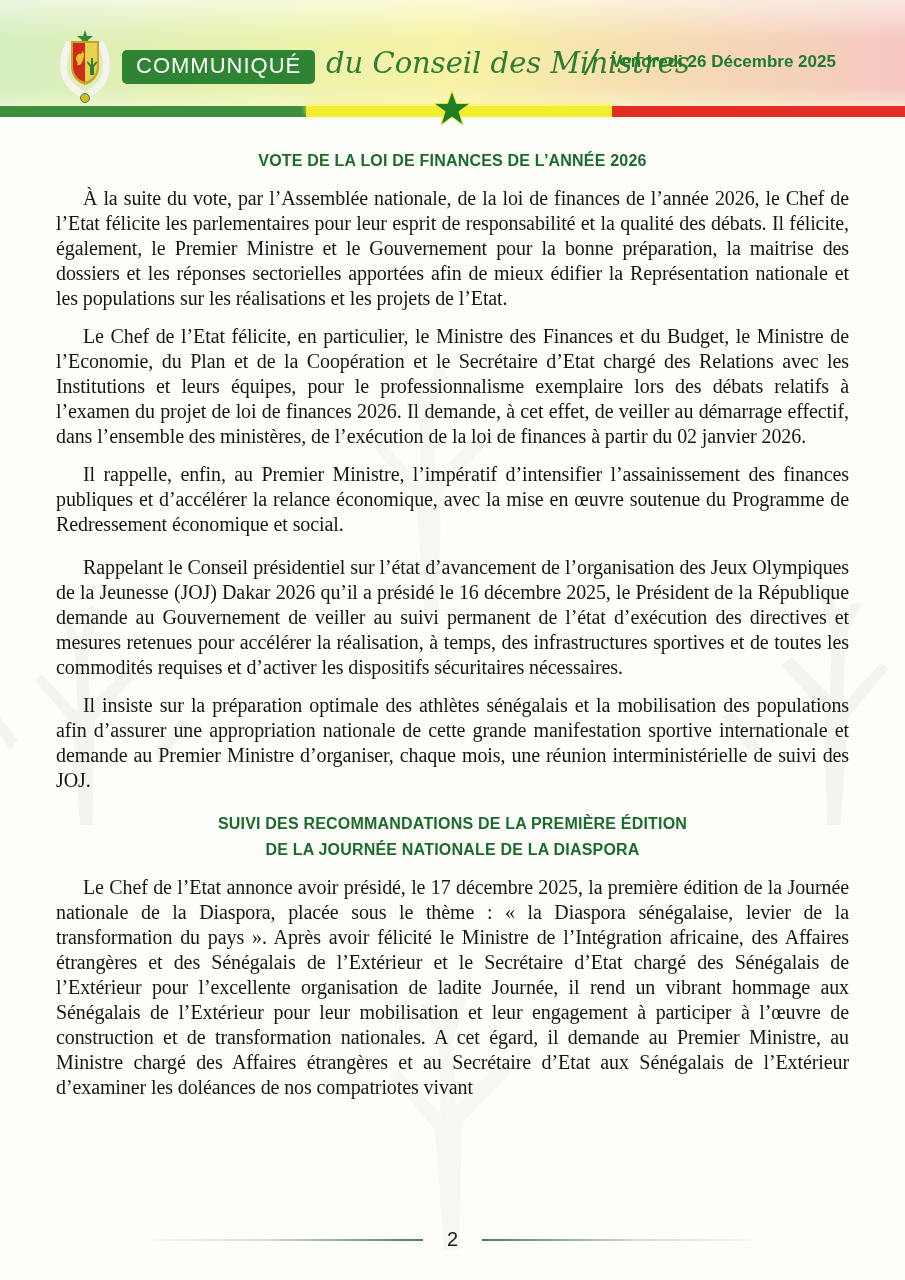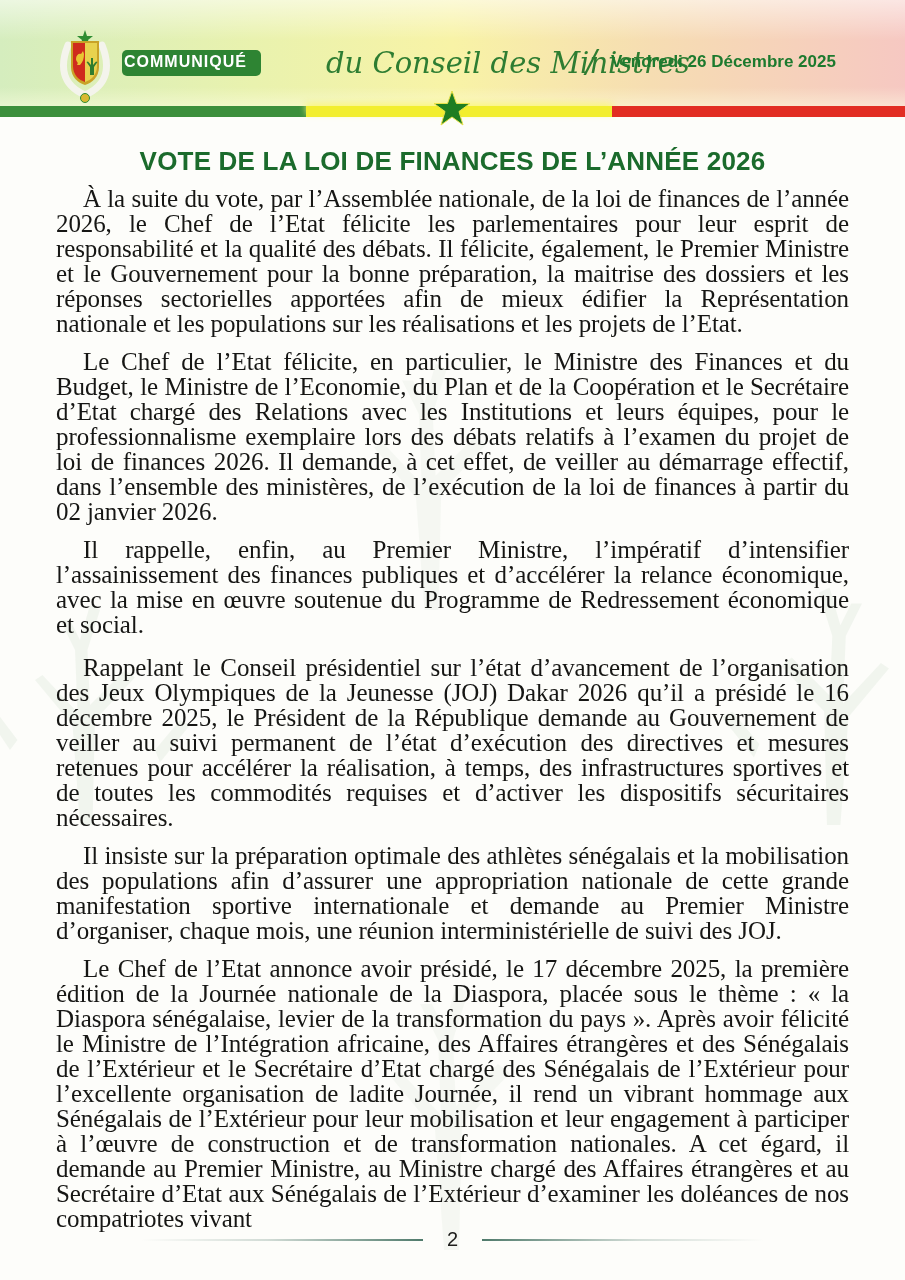--- a/index.html
+++ b/index.html
@@ -15,23 +15,23 @@
     background:linear-gradient(90deg,#d5edbe 0%,#e9f2ae 28%,#f8f3a6 50%,#f6ddb2 72%,#f6c8c2 100%);
   }
   .header::before{
     content:"";position:absolute;inset:0;
     background:linear-gradient(180deg,rgba(255,255,255,.55) 0%,rgba(255,255,255,0) 38%,rgba(255,255,255,0) 82%,rgba(255,255,230,.45) 100%);
   }
   .coat{position:absolute;left:58px;top:29px;width:54px;height:76px;}
   .badge{
     position:absolute;left:122px;top:50px;
     background:#2e8433;color:#ffffff;
-    font-family:"Liberation Sans",sans-serif;font-weight:bold;
-    font-size:16px;letter-spacing:1px;
-    padding:3px 14px 5px 2px;border-radius:5px;
+    font-family:"Liberation Sans",sans-serif;font-weight:normal;
+    font-size:22px;letter-spacing:1px;
+    padding:3px 14px 5px 14px;border-radius:5px;
   }
   .script{
     position:absolute;left:304px;top:46px;
     font-family:"DejaVu Serif",serif;font-style:italic;
     font-size:29px;color:#2e7d32;white-space:nowrap;margin-left:22px;
   }
   .sep{
     position:absolute;left:586px;top:42px;
     font-family:"DejaVu Serif",serif;font-style:italic;
     font-size:32px;color:#2e7d32;
@@ -49,27 +49,27 @@
   .seg.r{width:293px;background:#e22d23;}
   .star{position:absolute;left:433px;top:90px;width:38px;height:38px;}
   
   .wm{position:absolute;pointer-events:none;opacity:.08;color:#6f9f6f;}
   
   main{
     position:absolute;top:128px;left:56px;width:793px;
   }
   h2{
     font-family:"Liberation Sans",sans-serif;font-weight:bold;
-    color:#1b6b2c;font-size:26px;line-height:26px;text-align:center;
+    color:#1b6b2c;font-size:16px;line-height:26px;text-align:center;
     margin:18px 0 12px 0;letter-spacing:.2px;
   }
   h2 span{display:block;}
   main > h2:first-child{margin-top:20px;}
   p{
-    font-size:25px;line-height:25px;text-align:justify;
+    font-size:20px;line-height:25px;text-align:justify;
     text-indent:27px;margin:0 0 13px 0;letter-spacing:-0.1px;
     color:#161614;
   }
   
   footer{
     position:absolute;top:1228px;left:0;width:905px;
     display:flex;align-items:center;justify-content:center;gap:24px;
   }
   .rule{height:2px;width:282px;}
   .rule.left{background:linear-gradient(90deg,rgba(80,120,105,0) 0%,rgba(80,120,105,.25) 45%,#4f7a6b 100%);}
@@ -147,20 +147,24 @@
   </h2>
   <p>À la suite du vote, par l’Assemblée nationale, de la loi de finances de l’année 2026, le Chef de l’Etat félicite les parlementaires pour leur esprit de responsabilité et la qualité des débats. Il félicite, également, le Premier Ministre et le Gouvernement pour la bonne préparation, la maitrise des dossiers et les réponses sectorielles apportées afin de mieux édifier la Représentation nationale et les populations sur les réalisations et les projets de l’Etat.</p>
   <p>Le Chef de l’Etat félicite, en particulier, le Ministre des Finances et du Budget, le Ministre de l’Economie, du Plan et de la Coopération et le Secrétaire d’Etat chargé des Relations avec les Institutions et leurs équipes, pour le professionnalisme exemplaire lors des débats relatifs à l’examen du projet de loi de finances 2026. Il demande, à cet effet, de veiller au démarrage effectif, dans l’ensemble des ministères, de l’exécution de la loi de finances à partir du 02 janvier 2026.</p>
   <p>Il rappelle, enfin, au Premier Ministre, l’impératif d’intensifier l’assainissement des finances publiques et d’accélérer la relance économique, avec la mise en œuvre soutenue du Programme de Redressement économique et social.</p>
 
   <h2>
   </h2>
   <p>Rappelant le Conseil présidentiel sur l’état d’avancement de l’organisation des Jeux Olympiques de la Jeunesse (JOJ) Dakar 2026 qu’il a présidé le 16 décembre 2025, le Président de la République demande au Gouvernement de veiller au suivi permanent de l’état d’exécution des directives et mesures retenues pour accélérer la réalisation, à temps, des infrastructures sportives et de toutes les commodités requises et d’activer les dispositifs sécuritaires nécessaires.</p>
   <p>Il insiste sur la préparation optimale des athlètes sénégalais et la mobilisation des populations afin d’assurer une appropriation nationale de cette grande manifestation sportive internationale et demande au Premier Ministre d’organiser, chaque mois, une réunion interministérielle de suivi des JOJ.</p>
 
+  <h2>
+    <span>SUIVI DES RECOMMANDATIONS DE LA PREMIÈRE ÉDITION</span>
+    <span>DE LA JOURNÉE NATIONALE DE LA DIASPORA</span>
+  </h2>
   <p>Le Chef de l’Etat annonce avoir présidé, le 17 décembre 2025, la première édition de la Journée nationale de la Diaspora, placée sous le thème : « la Diaspora sénégalaise, levier de la transformation du pays ». Après avoir félicité le Ministre de l’Intégration africaine, des Affaires étrangères et des Sénégalais de l’Extérieur et le Secrétaire d’Etat chargé des Sénégalais de l’Extérieur pour l’excellente organisation de ladite Journée, il rend un vibrant hommage aux Sénégalais de l’Extérieur pour leur mobilisation et leur engagement à participer à l’œuvre de construction et de transformation nationales. A cet égard, il demande au Premier Ministre, au Ministre chargé des Affaires étrangères et au Secrétaire d’Etat aux Sénégalais de l’Extérieur d’examiner les doléances de nos compatriotes vivant</p>
 </main>
 
 <footer>
   <div class="rule left"></div>
   <div class="page-num">2</div>
   <div class="rule right"></div>
 </footer>
 
 </body></html>

